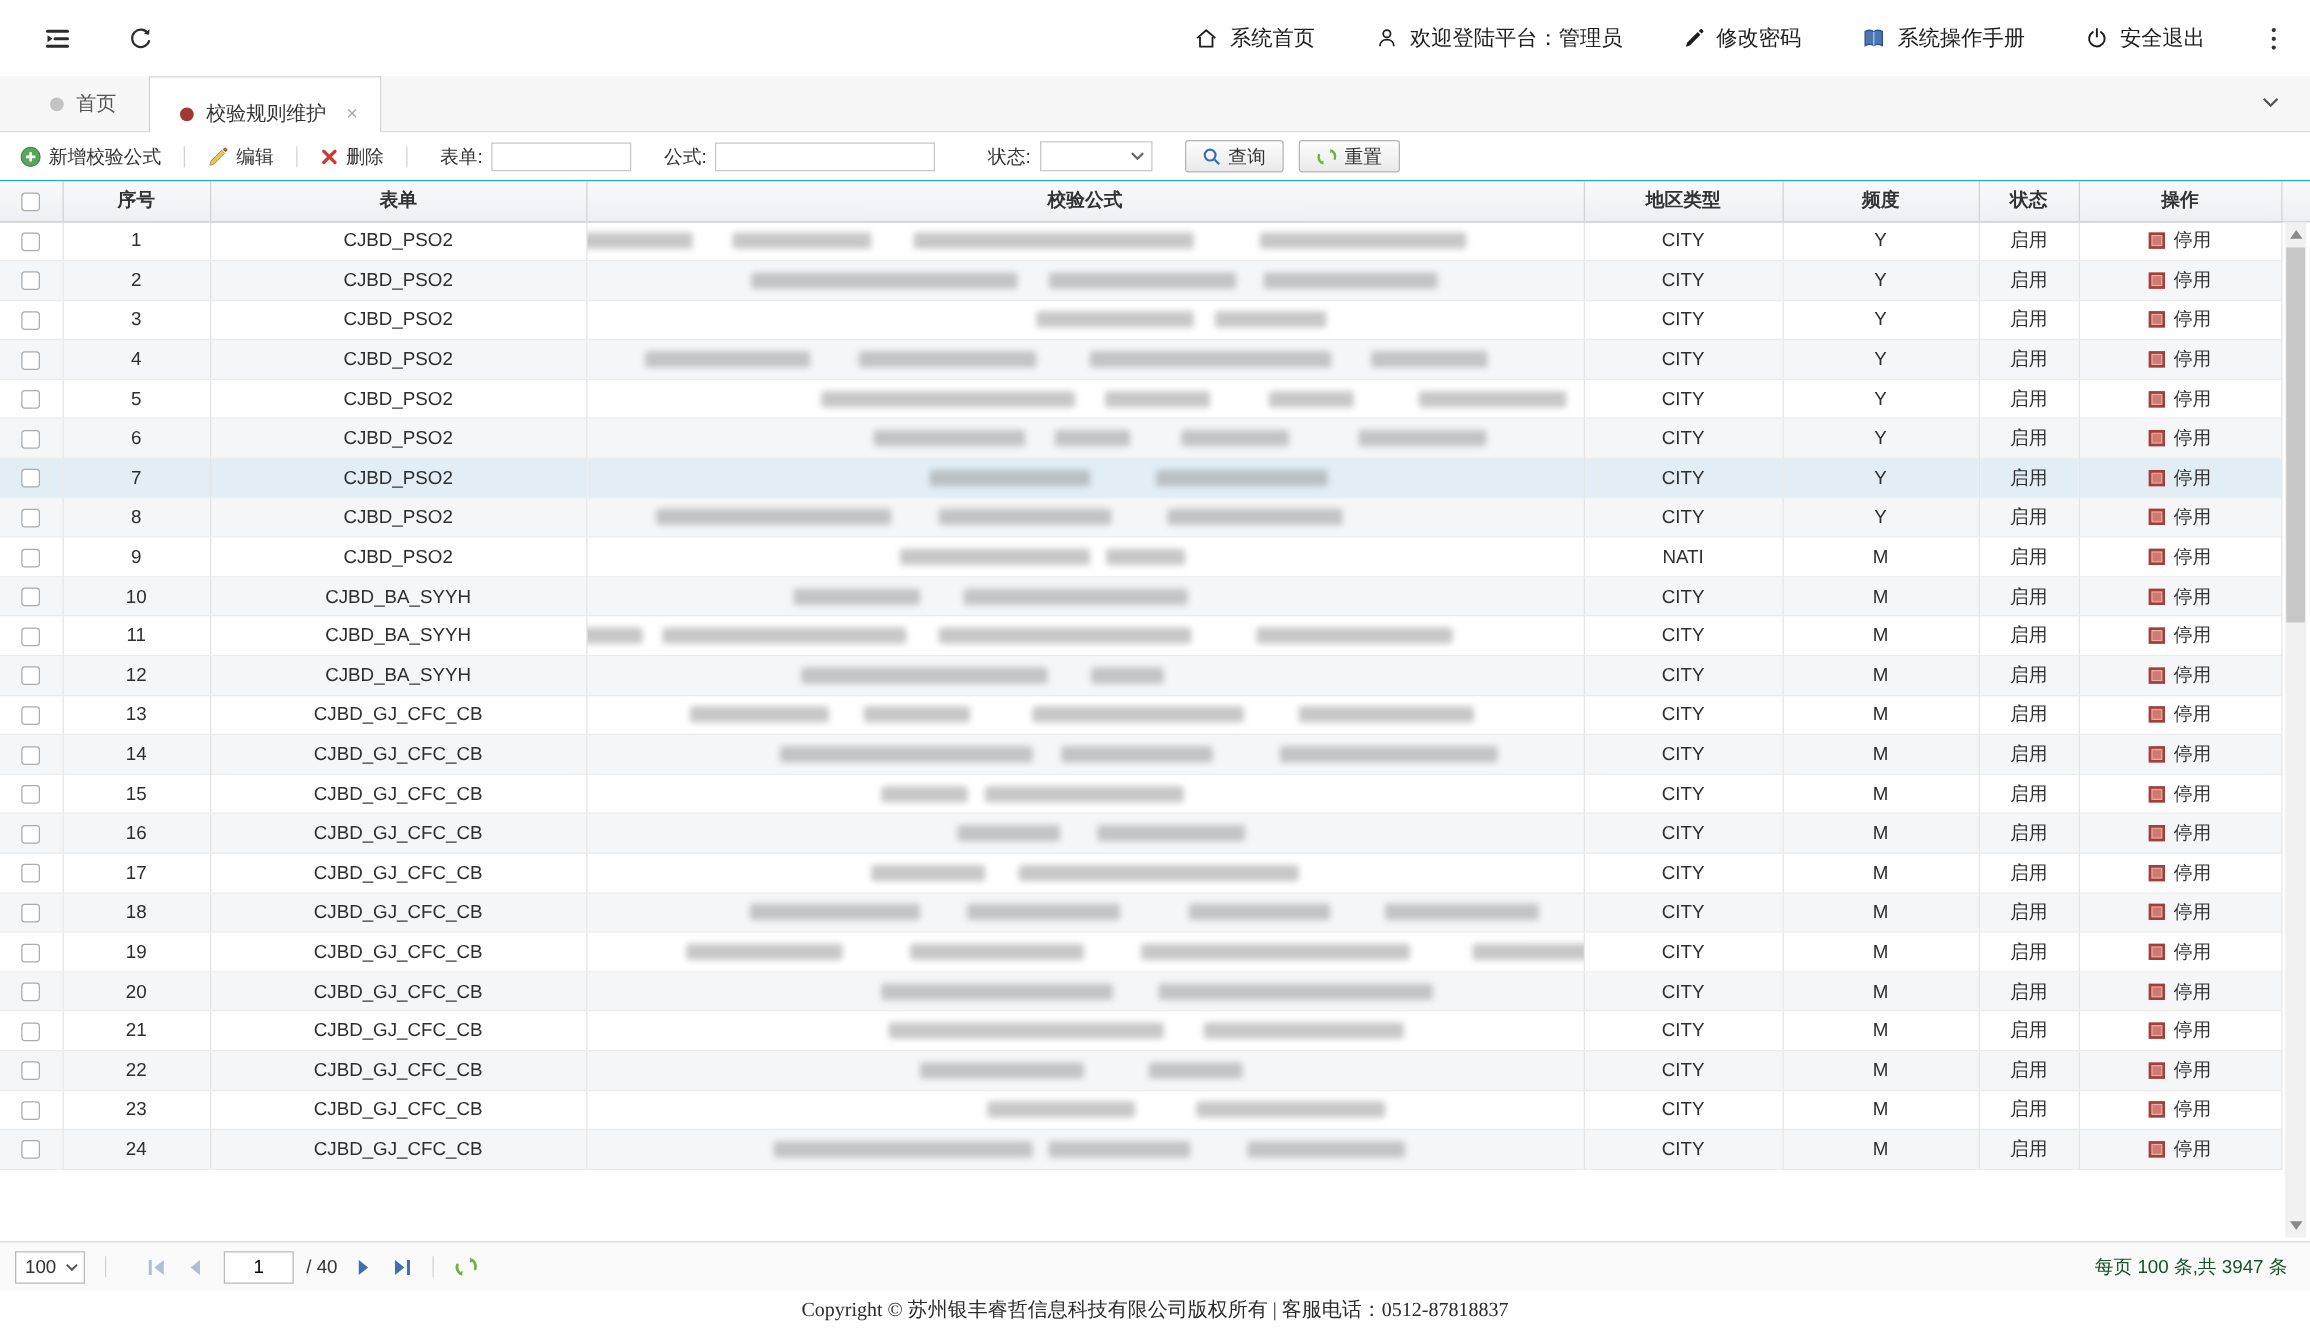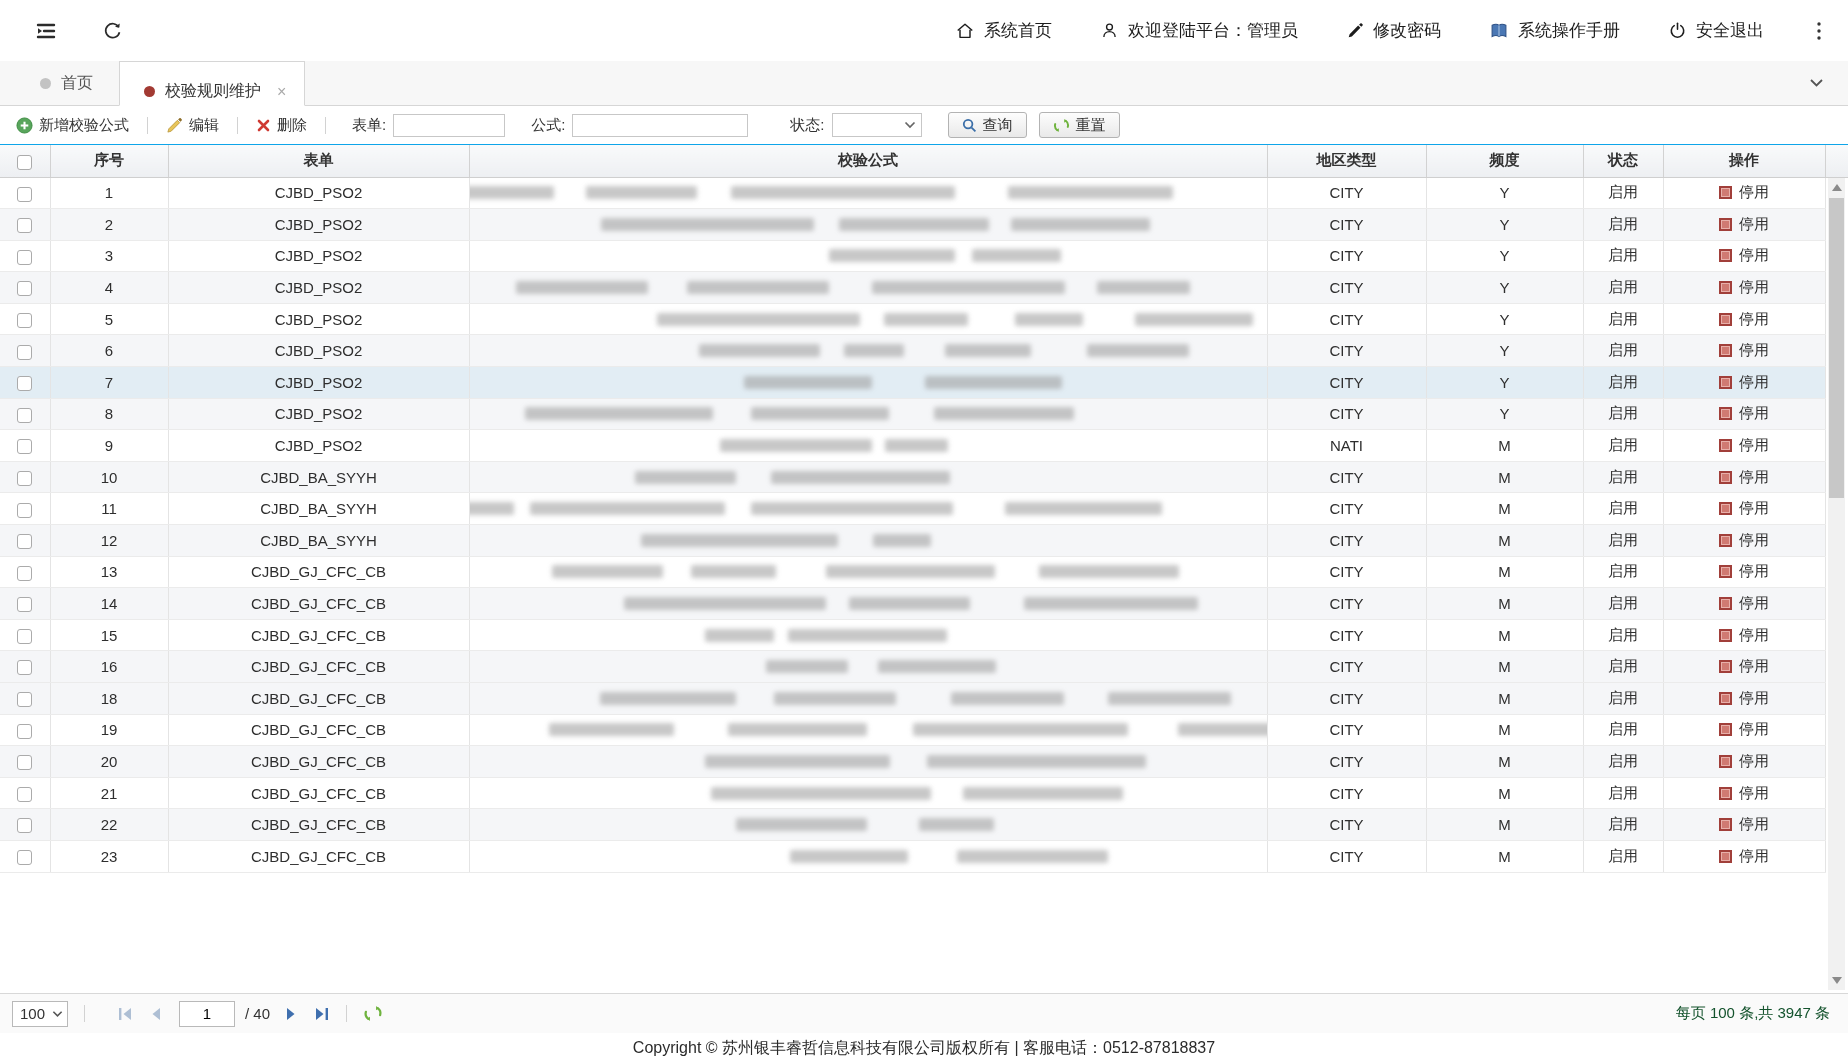--- a/index.html
+++ b/index.html
@@ -80,21 +80,21 @@
   .size-combo { display:flex; align-items:center; width:56px; height:26px; border:1px solid #b9b9b9;
     background:#fff; padding:0 4px 0 7px; cursor:pointer; justify-content:space-between; }
   .pg-ico { margin-left:16px; cursor:pointer; display:flex; align-items:center; }
   .pg-input { width:56px; height:26px; border:1px solid #b9b9b9; text-align:center;
     font-size:15px; margin-left:18px; outline:none; background:#fff; }
   .pg-total { margin-left:10px; }
   .summary { margin-left:auto; padding-right:6px; font-size:15px; color:#14532d; }
 
   
   .footer { height:31px; display:flex; align-items:center; justify-content:center;
-    font-size:16px; color:#2b2b2b; background:#fff; }
+    font-size:16px; color:#2b2b2b; background:#fff;font-family:Liberation Serif, serif; }
 
   
   col.c-check{width:50px;} col.c-no{width:118px;} col.c-form{width:301px;}
   col.c-formula{width:798px;} col.c-region{width:159px;} col.c-freq{width:157px;}
   col.c-status{width:80px;} col.c-op{width:162px;}
 </style>
 </head>
 <body>
 
 <header class="topbar">
@@ -537,20 +537,37 @@
               <span class="bk" style="width: 118px; margin-left: 30px;"></span>
             </span>
           </td>
     <td class="f-region">CITY</td>
     <td class="f-freq">M</td>
     <td class="f-status">启用</td>
     <td class="op-cell">
       <span class="stop-ico"></span><span class="f-op">停用</span>
     </td>
   </tr>
+        <tr>
+    <td><input type="checkbox" class="cb" style=""></td>
+    <td class="f-no">17</td>
+    <td class="f-form">CJBD_GJ_CFC_CB</td>
+    <td class="f-formula">
+            <span class="blurwrap" style="transform: translateX(0px);">
+              <span class="bk" style="width: 91px; margin-left: 0px;"></span>
+              <span class="bk" style="width: 224px; margin-left: 27px;"></span>
+            </span>
+          </td>
+    <td class="f-region">CITY</td>
+    <td class="f-freq">M</td>
+    <td class="f-status">启用</td>
+    <td class="op-cell">
+      <span class="stop-ico"></span><span class="f-op">停用</span>
+    </td>
+  </tr>
         <tr class="even">
     <td><input type="checkbox" class="cb" style=""></td>
     <td class="f-no">18</td>
     <td class="f-form">CJBD_GJ_CFC_CB</td>
     <td class="f-formula">
             <span class="blurwrap" style="transform: translateX(47px);">
               <span class="bk" style="width: 136px; margin-left: 0px;"></span>
               <span class="bk" style="width: 122px; margin-left: 38px;"></span>
               <span class="bk" style="width: 113px; margin-left: 55px;"></span>
               <span class="bk" style="width: 123px; margin-left: 44px;"></span>
@@ -634,20 +651,38 @@
     </td>
   </tr>
         <tr>
     <td><input type="checkbox" class="cb" style=""></td>
     <td class="f-no">23</td>
     <td class="f-form">CJBD_GJ_CFC_CB</td>
     <td class="f-formula">
             <span class="blurwrap" style="transform: translateX(81px);">
               <span class="bk" style="width: 118px; margin-left: 0px;"></span>
               <span class="bk" style="width: 151px; margin-left: 49px;"></span>
+            </span>
+          </td>
+    <td class="f-region">CITY</td>
+    <td class="f-freq">M</td>
+    <td class="f-status">启用</td>
+    <td class="op-cell">
+      <span class="stop-ico"></span><span class="f-op">停用</span>
+    </td>
+  </tr>
+        <tr class="even">
+    <td><input type="checkbox" class="cb" style=""></td>
+    <td class="f-no">24</td>
+    <td class="f-form">CJBD_GJ_CFC_CB</td>
+    <td class="f-formula">
+            <span class="blurwrap" style="transform: translateX(3px);">
+              <span class="bk" style="width: 207px; margin-left: 0px;"></span>
+              <span class="bk" style="width: 113px; margin-left: 13px;"></span>
+              <span class="bk" style="width: 126px; margin-left: 46px;"></span>
             </span>
           </td>
     <td class="f-region">CITY</td>
     <td class="f-freq">M</td>
     <td class="f-status">启用</td>
     <td class="op-cell">
       <span class="stop-ico"></span><span class="f-op">停用</span>
     </td>
   </tr>
       </tbody>

